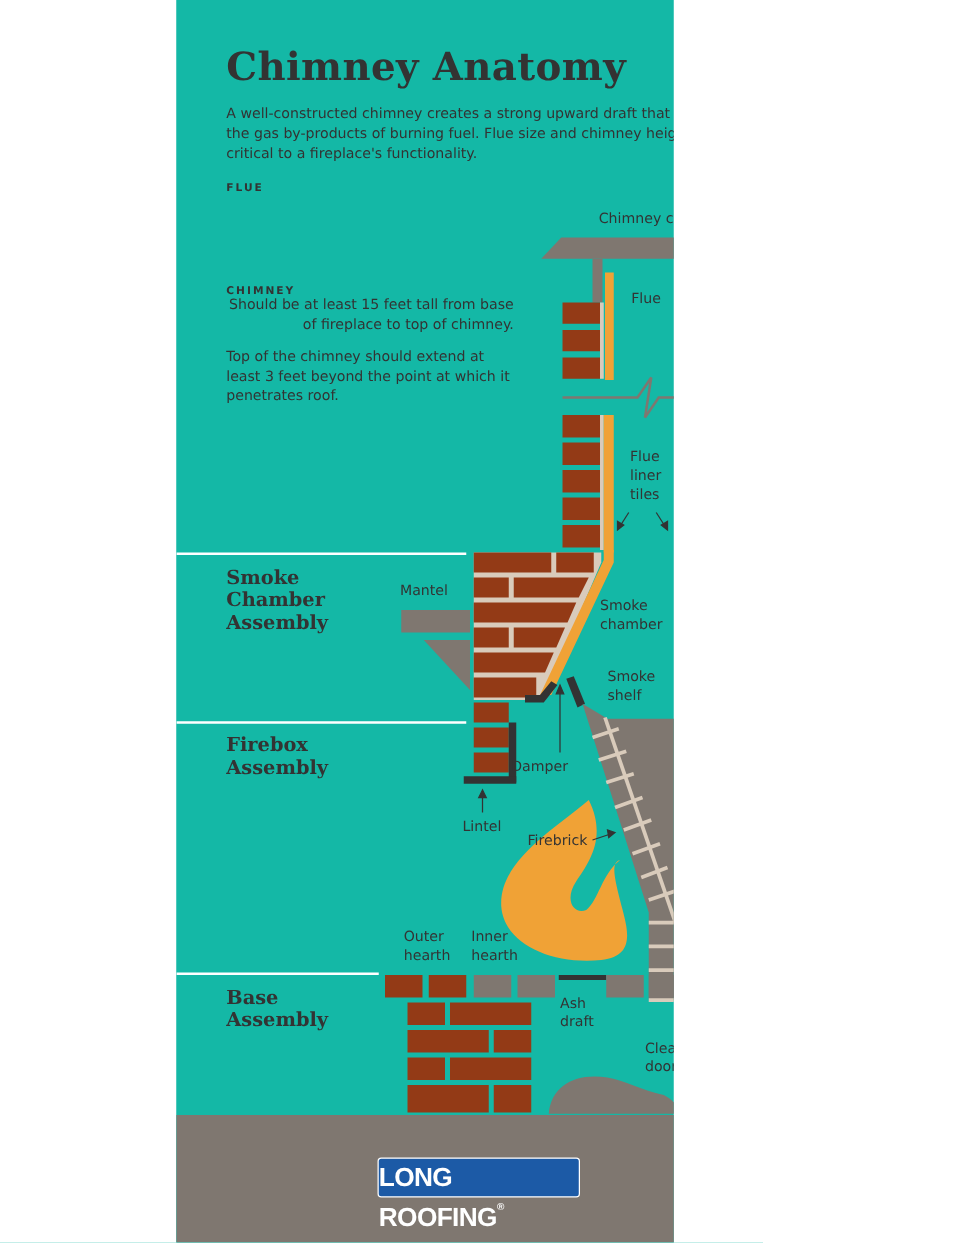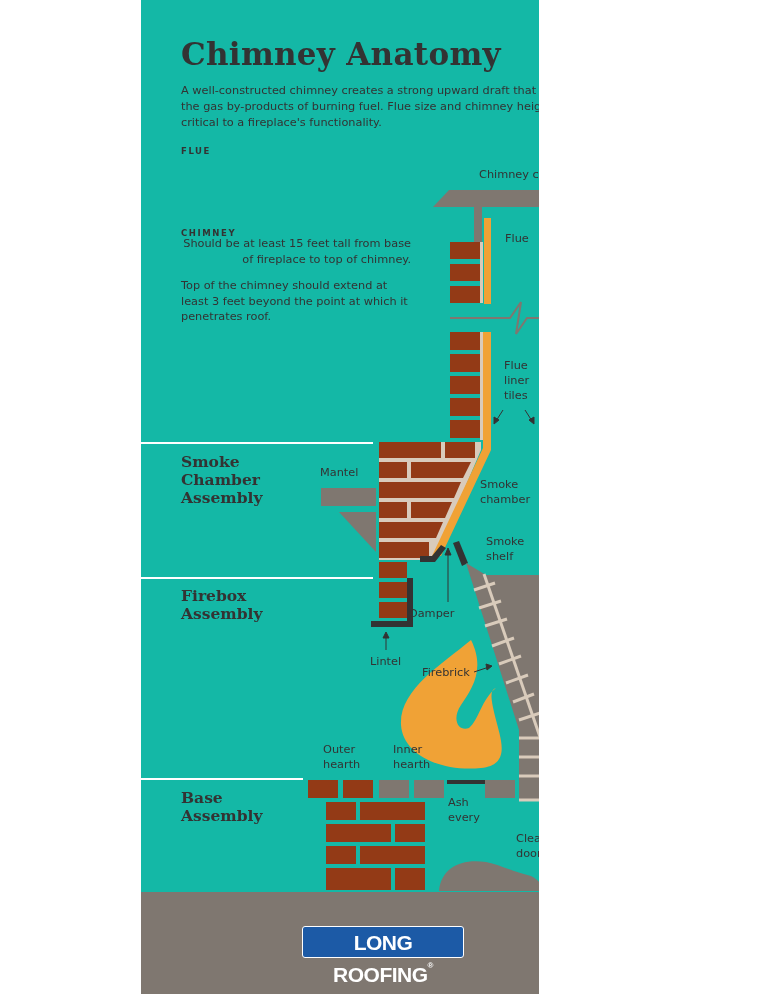--- a/index.html
+++ b/index.html
@@ -6,21 +6,21 @@
   body{width:768px;height:994px;position:relative;overflow:hidden;font-family:"DejaVu Sans",sans-serif;}
   #page{position:absolute;left:141px;top:0;width:398px;height:994px;background:#14b8a6;overflow:hidden;}
   .title{position:absolute;left:40px;top:36px;font-family:"DejaVu Serif",serif;font-weight:bold;font-size:31px;color:#333;letter-spacing:0.3px;white-space:nowrap;}
   .intro{position:absolute;left:40px;top:83px;width:420px;font-size:11.3px;line-height:16px;color:#333;}
   .h-small{position:absolute;left:40px;font-size:8.5px;font-weight:bold;letter-spacing:1.6px;color:#333;}
   .para{position:absolute;left:40px;width:230px;font-size:11.3px;line-height:15.5px;color:#333;}
   .section{position:absolute;left:40px;font-family:"DejaVu Serif",serif;font-weight:bold;font-size:15.5px;line-height:18px;color:#333;}
   .lbl{position:absolute;font-size:11.3px;line-height:15px;color:#333;white-space:nowrap;}
   #diagram{position:absolute;left:0;top:0;}
   #ground{position:absolute;left:0;top:892px;width:486px;height:102px;background:#7f7770;}
-  #logo{position:absolute;left:161px;top:926px;width:162px;height:32px;background:#1c5aa6;border:1.5px solid #fff;border-radius:3px;color:#fff;font-family:"Liberation Sans",sans-serif;font-weight:bold;font-size:21px;line-height:32px;text-align:center;letter-spacing:-0.5px;box-sizing:border-box;}
+  #logo{position:absolute;left:161px;top:926px;width:162px;height:32px;background:#1c5aa6;border:1.5px solid #fff;border-radius:3px;color:#fff;font-family:"Liberation Sans",sans-serif;font-weight:bold;font-size:21px;line-height:32px;letter-spacing:-0.5px;box-sizing:border-box;}
   #logo sup{font-size:8px;vertical-align:top;line-height:14px;}
 </style>
 </head>
 <body>
 
 <div id="page">
 
   <div class="title">Chimney Anatomy</div>
   <div class="intro">A well-constructed chimney creates a strong upward draft that draws out the gas by-products of burning fuel. Flue size and chimney height are critical to a fireplace's functionality.</div>
 
@@ -225,27 +225,27 @@
     <div>Smoke</div>
     <div>shelf</div>
   </div>
   <div class="lbl" style="left:268px;top:606px;">Damper</div>
   <div class="lbl" style="left:229px;top:654px;">Lintel</div>
   <div class="lbl" style="left:281px;top:665px;">Firebrick</div>
   <div class="lbl" style="left:182px;top:742px;">
     <div>Outer</div>
     <div>hearth</div>
   </div>
-  <div class="lbl" style="left:252px;top:742px;">
+  <div class="lbl" style="left:236px;top:742px;">
     <div>Inner</div>
     <div>hearth</div>
   </div>
   <div class="lbl" style="left:307px;top:795px;">
     <div>Ash</div>
-    <div>every</div>
+    <div>draft</div>
   </div>
   <div class="lbl" style="left:375px;top:831px;">
     <div>Clean-out</div>
     <div>door</div>
   </div>
 
   <div id="ground"></div>
   <div id="logo"><span>LONG ROOFING</span><sup>®</sup></div>
 </div>
 

